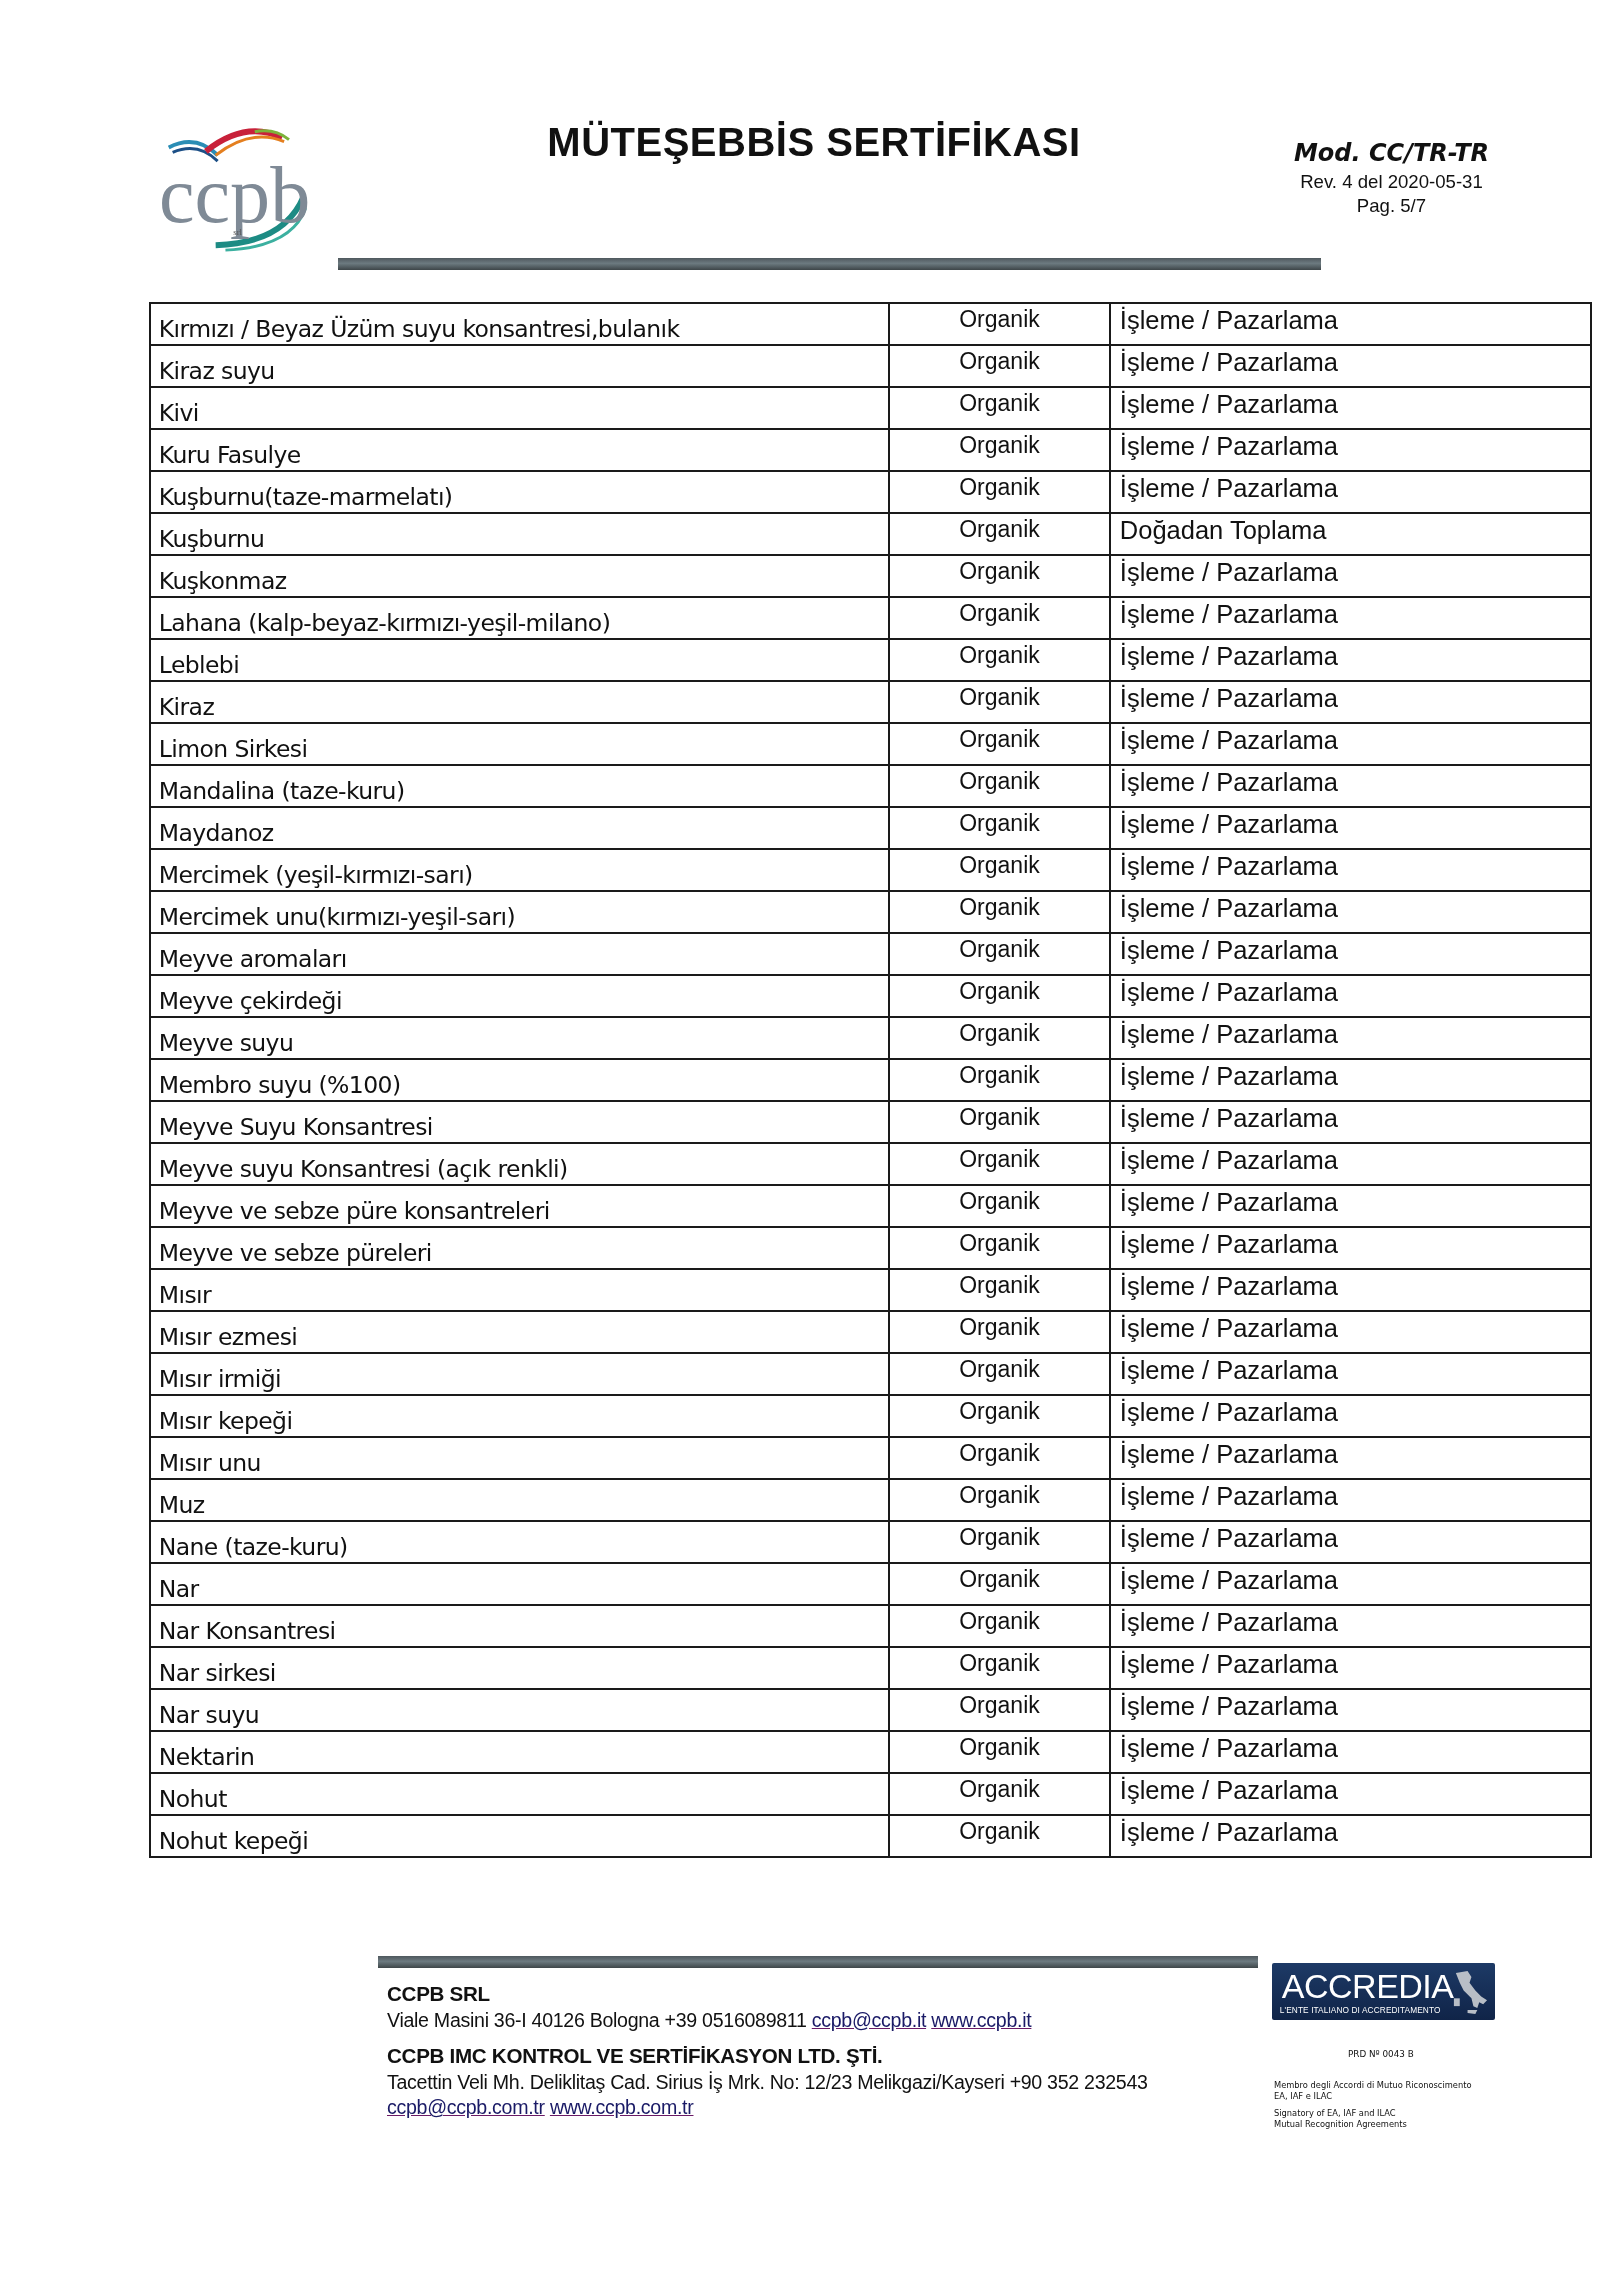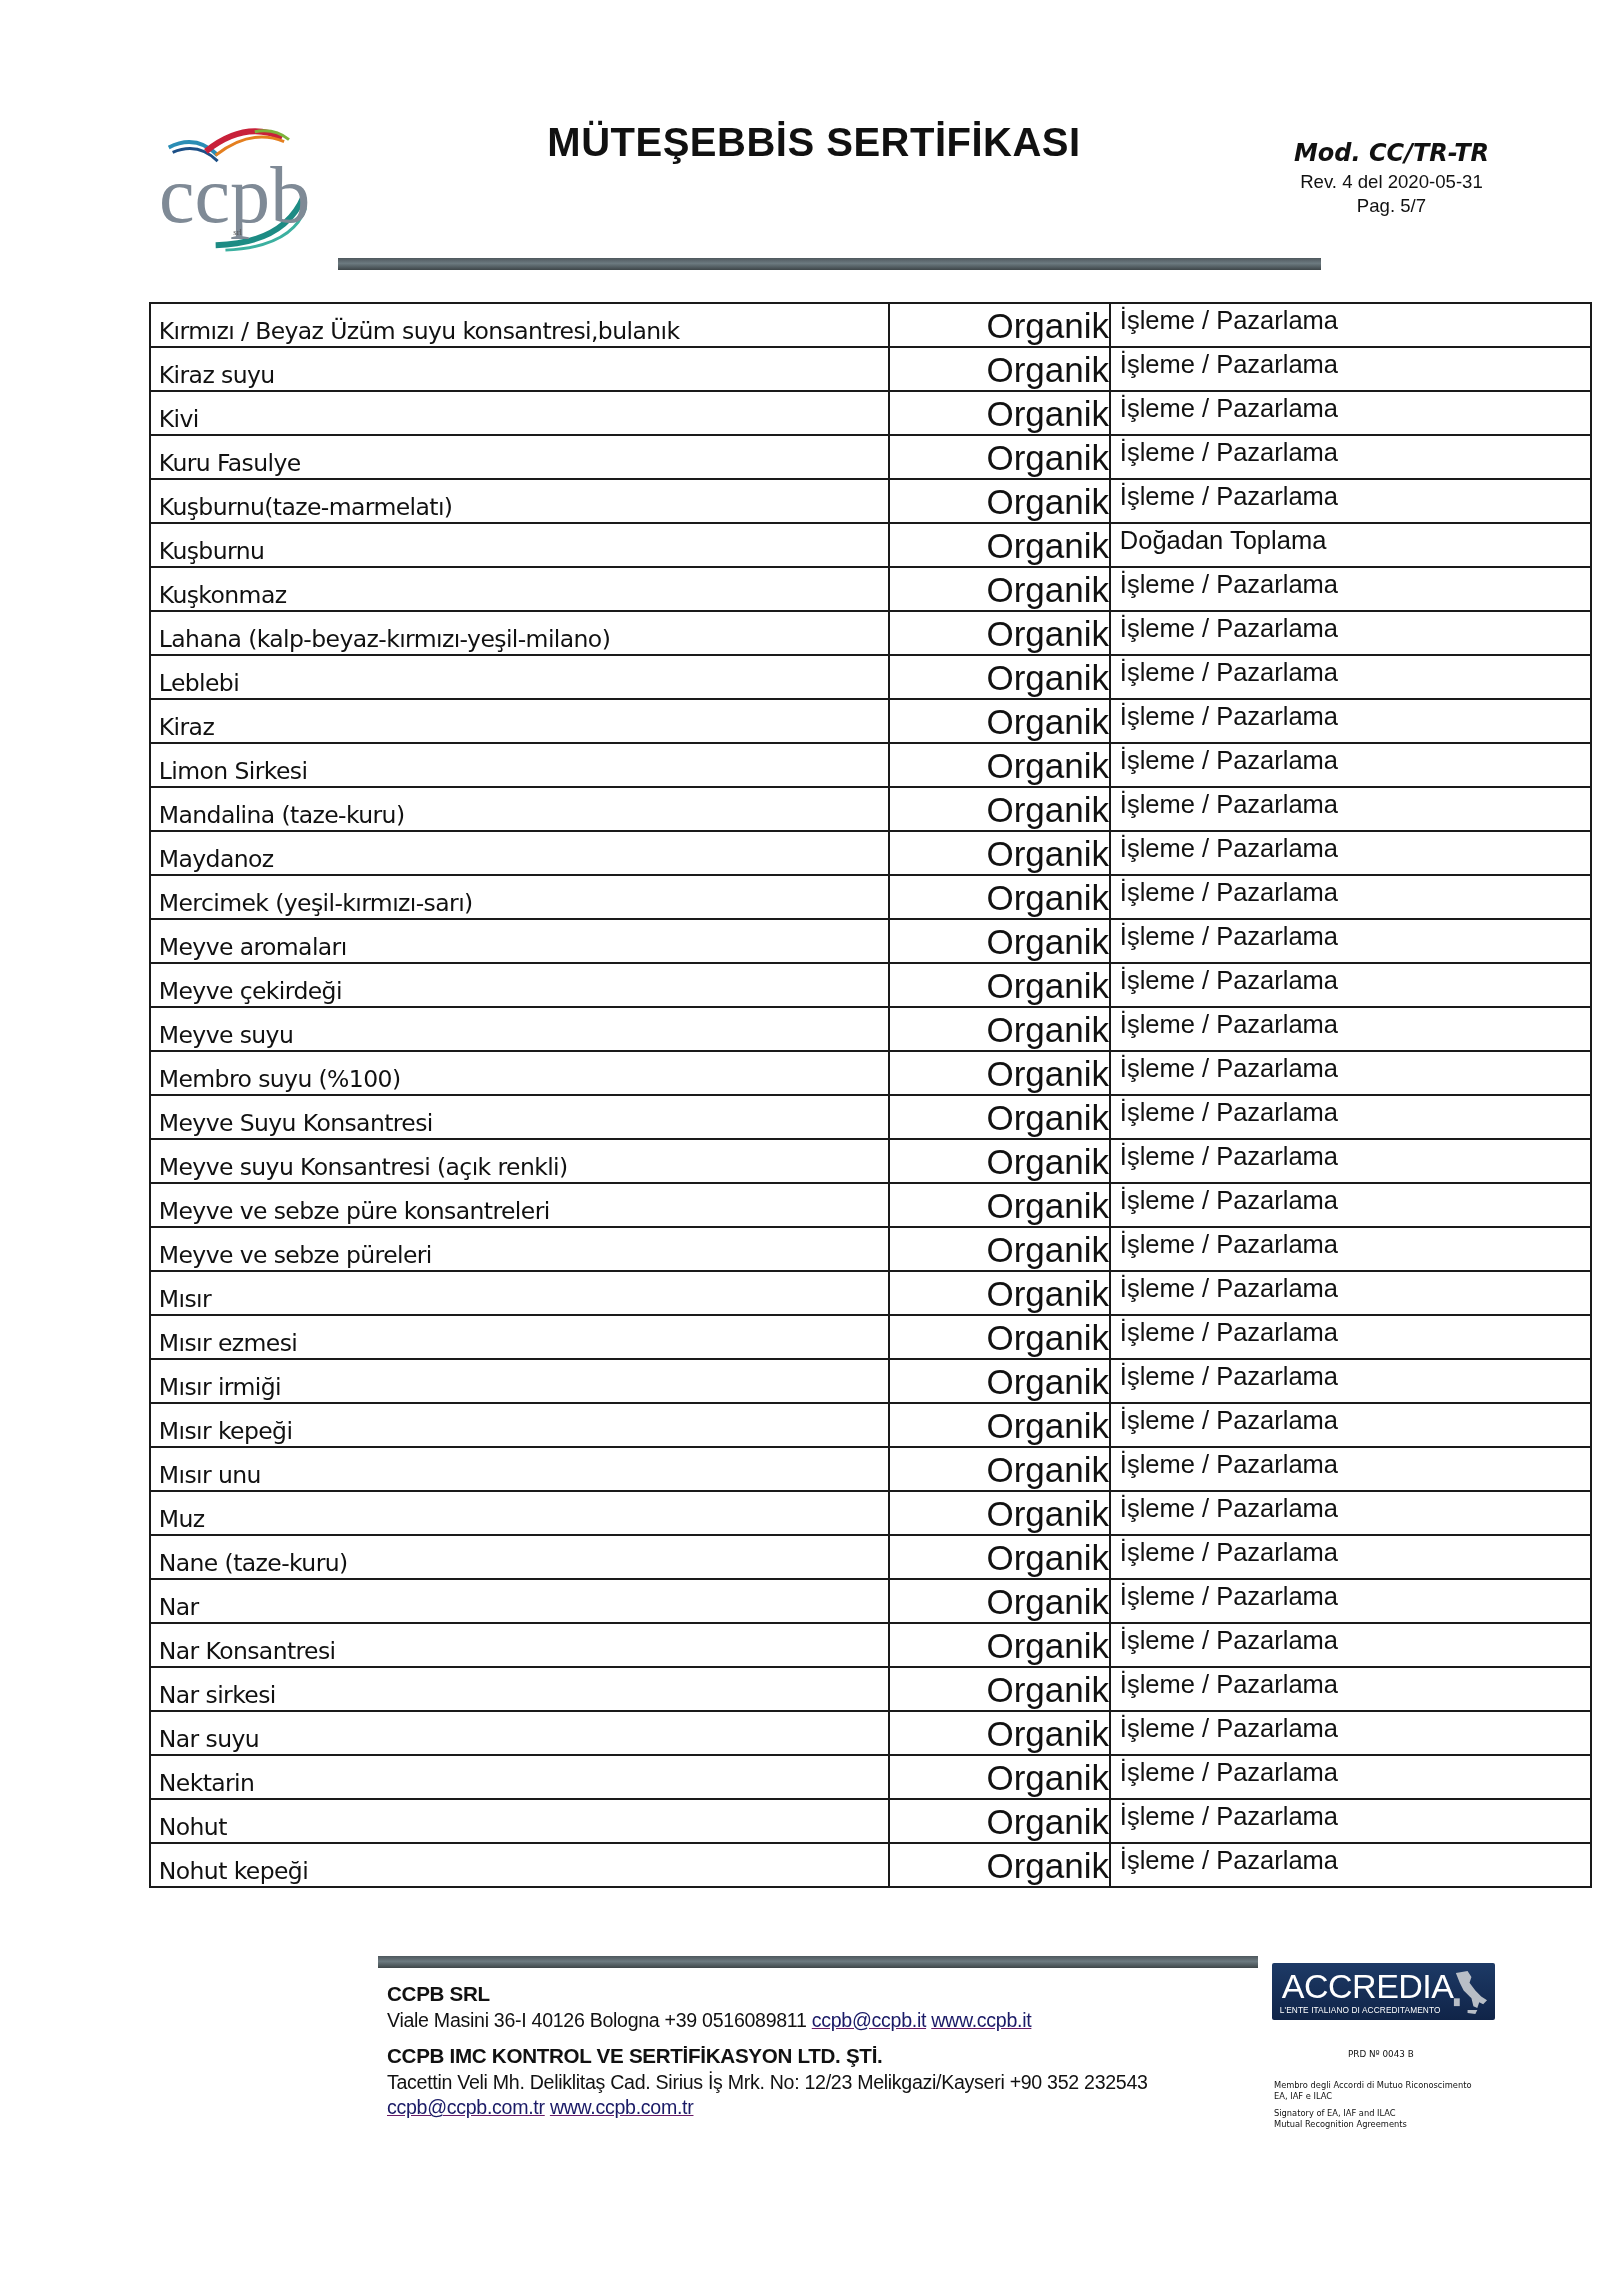--- a/index.html
+++ b/index.html
@@ -18,21 +18,21 @@
   .bar.top { left: 338px; top: 258px; width: 983px; }
   .bar.bottom { left: 378px; top: 1956px; width: 880px; }
 
   
   .product-table { position: absolute; left: 149px; top: 302px; width: 1441px; border-collapse: collapse; table-layout: fixed; }
   .product-table td { border: 2.5px solid #1a1a1a; height: 38px; padding: 0; vertical-align: bottom; }
   .col-name { width: 739px; }
   .col-cat { width: 221px; }
   .col-act { width: 481px; }
   .cell-name { font-family: "DejaVu Sans", sans-serif; font-size: 23.5px; padding-left: 7.8px !important; padding-bottom: 1px !important; letter-spacing: -0.6px; white-space: nowrap; overflow: hidden; }
-  .cell-cat { font-family: "Liberation Sans", sans-serif; font-size: 35px; text-align: right; vertical-align: top !important; padding-top: 2px !important; white-space: nowrap; }
+  .cell-cat { font-family: "Liberation Sans", sans-serif; font-size: 23px; text-align: center; vertical-align: top !important; padding-top: 2px !important; white-space: nowrap; }
   .cell-act { font-family: "Liberation Sans", sans-serif; font-size: 25.5px; padding-left: 8.8px !important; vertical-align: top !important; padding-top: 2px !important; white-space: nowrap; }
 
   
   .footer { position: absolute; left: 387px; top: 1982px; font-family: "Liberation Sans", sans-serif; color: #111; }
   .f-company { font-weight: bold; font-size: 20.6px; letter-spacing: -0.3px; }
   .f-line { font-size: 19.6px; margin-top: 2.9px; letter-spacing: -0.3px; }
   .f-company2 { font-weight: bold; font-size: 20.6px; margin-top: 11.8px; letter-spacing: -0.3px; }
   .f-link { color: #1a1a66; text-decoration: underline; text-decoration-color: #6a1a66; }
   .accredia { position: absolute; left: 1272px; top: 1963px; width: 223px; height: 57px; background: linear-gradient(180deg, #1d3a66, #102448); border-radius: 2px; color: #fff; font-family: "Liberation Sans", sans-serif; }
   .acc-name { position: absolute; left: 9.8px; top: 3.9px; font-size: 34px; letter-spacing: -0.5px; }
@@ -143,20 +143,25 @@
         <td class="cell-name">Maydanoz</td>
         <td class="cell-cat">Organik</td>
         <td class="cell-act">İşleme / Pazarlama</td>
       </tr>
       <tr>
         <td class="cell-name">Mercimek (yeşil-kırmızı-sarı)</td>
         <td class="cell-cat">Organik</td>
         <td class="cell-act">İşleme / Pazarlama</td>
       </tr>
       <tr>
+        <td class="cell-name">Mercimek unu(kırmızı-yeşil-sarı)</td>
+        <td class="cell-cat">Organik</td>
+        <td class="cell-act">İşleme / Pazarlama</td>
+      </tr>
+      <tr>
         <td class="cell-name">Meyve aromaları</td>
         <td class="cell-cat">Organik</td>
         <td class="cell-act">İşleme / Pazarlama</td>
       </tr>
       <tr>
         <td class="cell-name">Meyve çekirdeği</td>
         <td class="cell-cat">Organik</td>
         <td class="cell-act">İşleme / Pazarlama</td>
       </tr>
       <tr>

